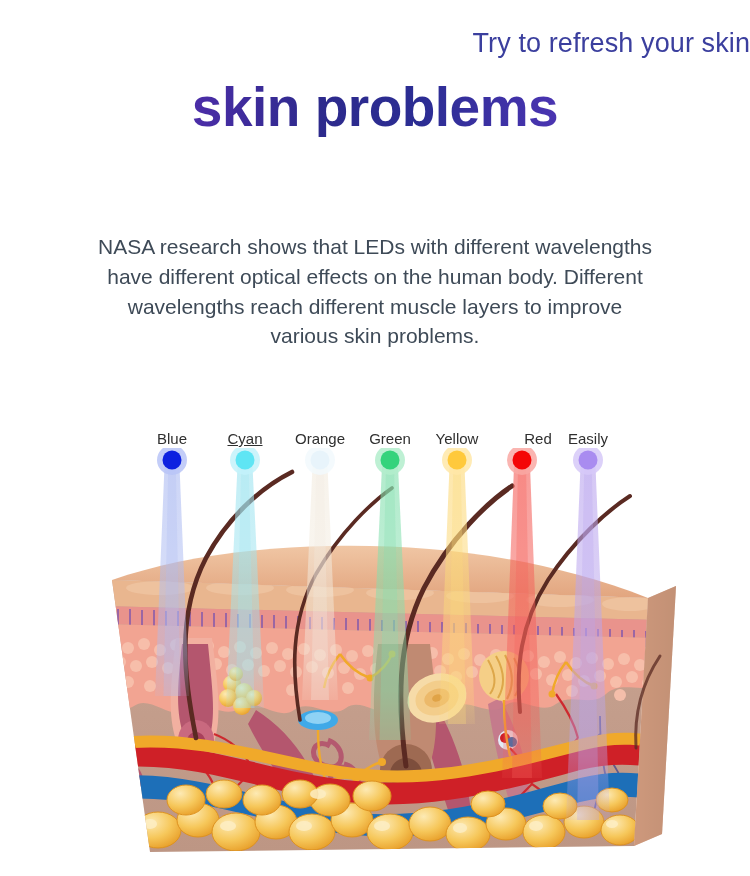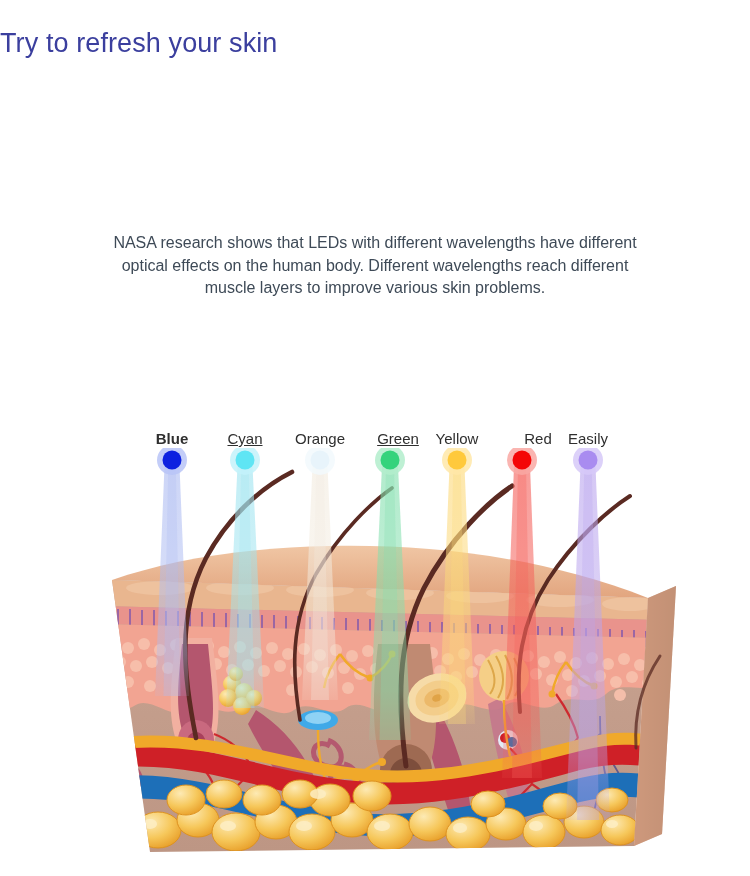--- a/index.html
+++ b/index.html
@@ -9,21 +9,21 @@
     background:#ffffff;
     font-family:"Liberation Sans", sans-serif;
     overflow:hidden;
     position:relative;
   }
   .page{width:750px;height:876px;position:relative;}
 
   
   .eyebrow{
     position:absolute;top:28px;left:0;width:750px;
-    text-align:left;
+    text-align:right;
     font-size:27px;
     color:#3b3f9e;
     letter-spacing:.1px;
     font-weight:400;
   }
   .headline{
     position:absolute;top:78px;left:0;width:750px;
     text-align:center;
     font-size:55px;
     font-weight:700;
@@ -34,21 +34,21 @@
     display:block;
     background:linear-gradient(90deg,#7b36c0 0%,#5a2fb5 18%,#2d2a8c 42%,#2b2d93 56%,#4d35b4 76%,#7a39c2 100%);
     -webkit-background-clip:text;
     background-clip:text;
     color:transparent;
     -webkit-text-fill-color:transparent;
   }
   .body-copy{
     position:absolute;top:232px;left:95px;width:560px;
     text-align:center;
-    font-size:16px;
+    font-size:21px;
     line-height:1.42;
     color:#3e4a57;
   }
 
   
   .led-labels{position:absolute;top:428px;left:0;width:750px;height:22px;}
   .led-label{
     position:absolute;
     transform:translateX(-50%);
     font-size:15px;
@@ -62,29 +62,30 @@
   .diagram svg{display:block;}
 </style>
 </head>
 <body>
 
 <div class="page">
 
   <div class="eyebrow">Try to refresh your skin</div>
 
   <div class="headline">
+    <span class="ln">skin problems</span>
   </div>
 
   <div class="body-copy">NASA research shows that LEDs with different wavelengths have different optical effects on the human body. Different wavelengths reach different muscle layers to improve various skin problems.</div>
 
   <div class="led-labels">
-      <div class="led-label" style="left: 172px; font-weight: bold;">Blue</div>
+      <div class="led-label" style="left: 172px;">Blue</div>
       <div class="led-label" style="left: 245px; text-decoration: underline;">Cyan</div>
       <div class="led-label" style="left: 320px;">Orange</div>
-      <div class="led-label" style="left: 398px; text-decoration: underline;">Green</div>
+      <div class="led-label" style="left: 390px;">Green</div>
       <div class="led-label" style="left: 457px;">Yellow</div>
       <div class="led-label" style="left: 522px; margin-left: 16px;">Red</div>
       <div class="led-label" style="left: 588px;">Easily</div>
     </div>
 
   <div class="diagram">
     <svg width="750" height="428" viewBox="0 0 750 428" xmlns="http://www.w3.org/2000/svg">
       <defs>
 
         <linearGradient id="gTop" x1="0" y1="0" x2="0" y2="1">

